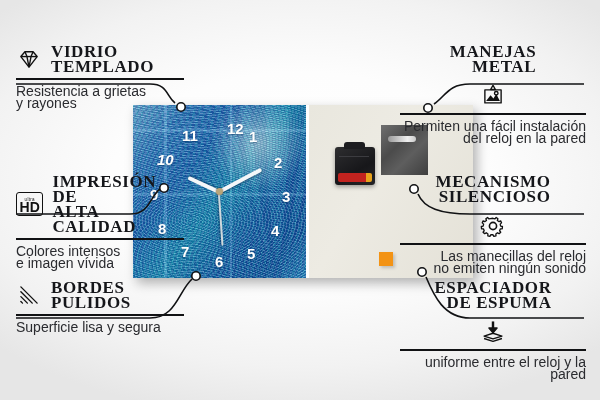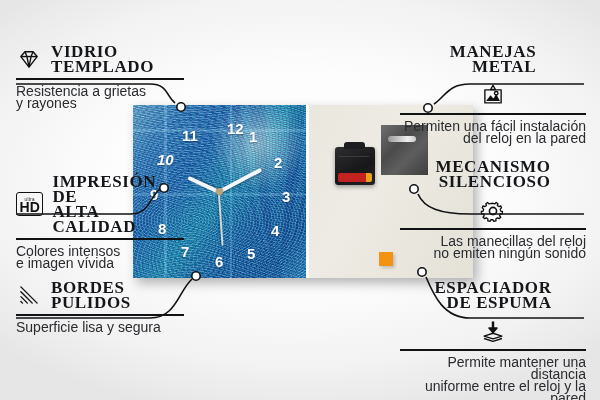--- a/index.html
+++ b/index.html
@@ -108,21 +108,21 @@
     display:flex;flex-direction:column;align-items:center;justify-content:center;
     font-family:"Liberation Sans", sans-serif;color:#111;
   }
   .hdbox .u{font-size:4.5px;line-height:5px;letter-spacing:.3px;}
   .hdbox .h{font-size:14px;line-height:10px;font-weight:700;letter-spacing:.2px;}
   
   #f-vidrio   {left:16px;  top:44px;  width:168px;}
   #f-impresion{left:16px;  top:174px; width:168px;}
   #f-bordes   {left:16px;  top:280px; width:168px;}
   #f-manejas  {right:14px; top:44px;  width:186px;}
-  #f-mecanismo{right:14px; top:159px; width:186px;}
+  #f-mecanismo{right:14px; top:174px; width:186px;}
   #f-espaciador{right:14px;top:280px; width:186px;}
 </style>
 </head>
 <body>
 
 <div id="stage">
 
   <div class="product">
     <div class="panel-shadow"></div>
 
@@ -290,17 +290,16 @@
       <svg class="ico" viewBox="0 0 32 32">
         <g fill="none" stroke="#111" stroke-width="1.7" stroke-linejoin="round">
           <path d="M16 3 V12" stroke-width="3"></path>
           <path d="M11 11 L16 17 L21 11 Z" fill="#111"></path>
           <path d="M16 17.5 L27 21 L16 24.5 L5 21 Z"></path>
           <path d="M5 24 L16 27.5 L27 24"></path>
         </g>
       </svg>
     </div>
     <div class="rule"></div>
-    <div class="desc">Permite mantener una distancia</div>
     <div class="desc">uniforme entre el reloj y la pared</div>
   </div>
 
 </div>
 
 </body></html>

